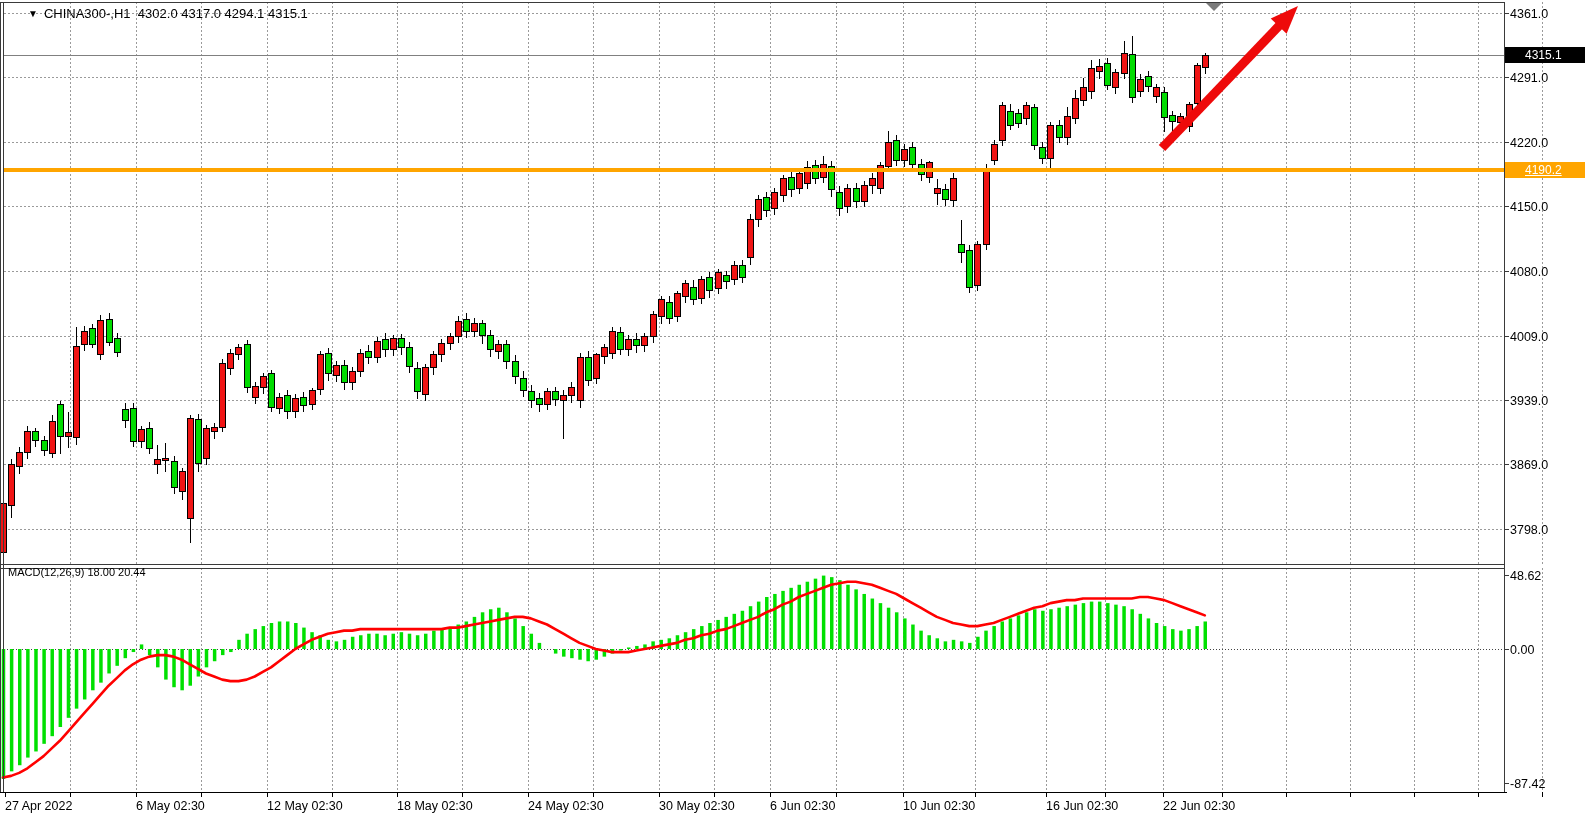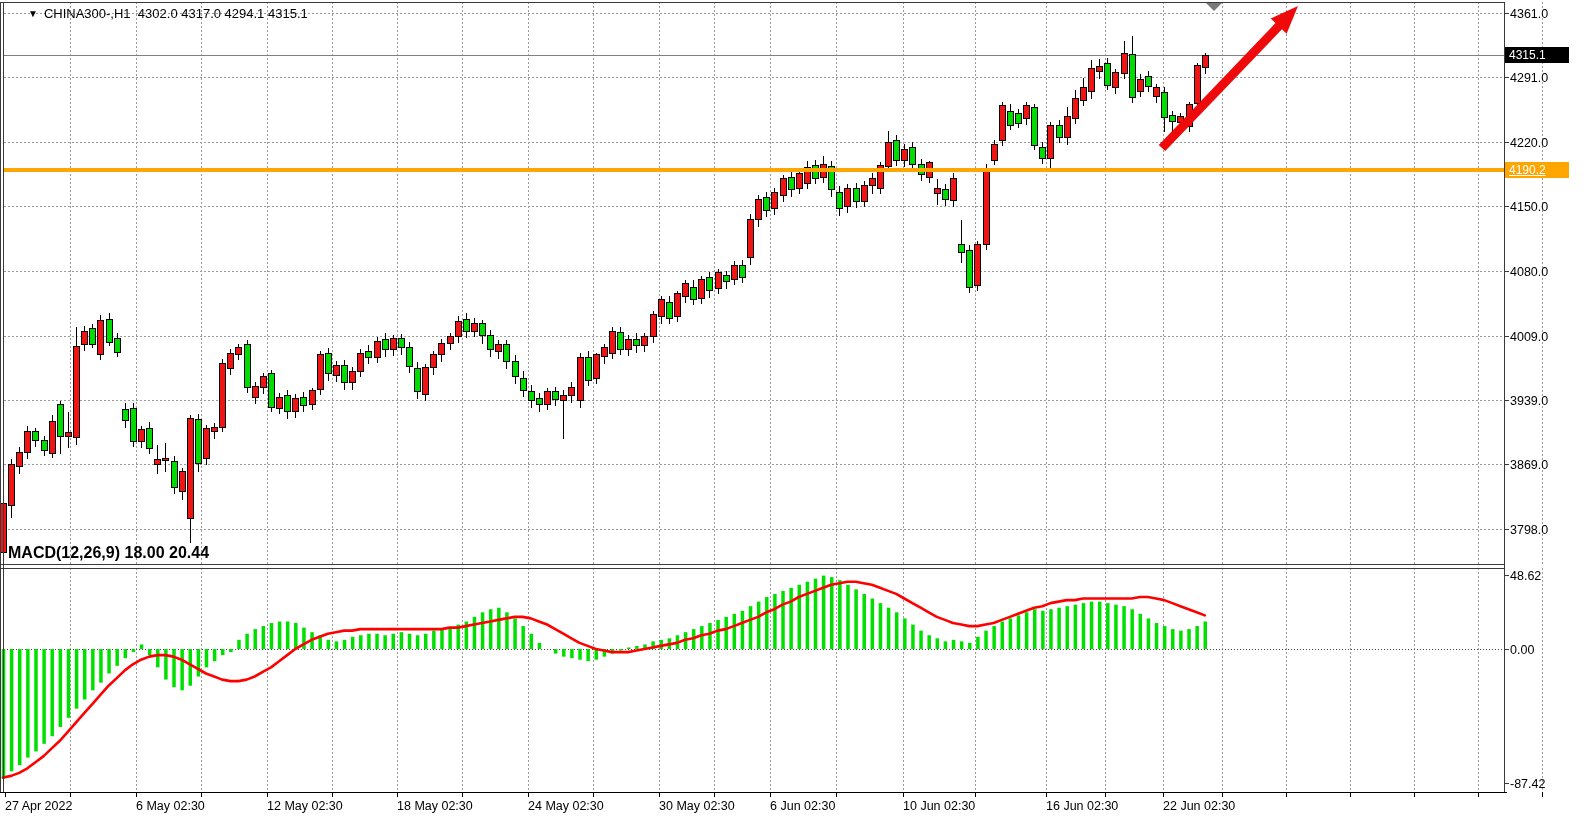--- a/index.html
+++ b/index.html
@@ -1,23 +1,23 @@
 <!DOCTYPE html>
 <html><head>
 <meta charset="utf-8">
 <style>
   html,body{margin:0;padding:0;background:#ffffff;}
   .wrap{position:relative;width:1585px;height:822px;background:#fff;overflow:hidden;
         font-family:"Liberation Sans",sans-serif;}
   svg{position:absolute;left:0;top:0;}
   .hdr{position:absolute;left:8px;top:6px;font-size:13px;color:#000;white-space:pre;margin-left:20px;}
   .hdr .tri{font-size:10px;vertical-align:1px;margin-right:6px;}
-  .macdhdr{position:absolute;left:8px;top:544px;font-size:16px;color:#000;white-space:pre;font-weight:bold;}
+  .macdhdr{position:absolute;left:8px;top:566px;font-size:11px;color:#000;white-space:pre;}
   .tag{position:absolute;left:1505px;width:60px;height:16px;font-size:12px;line-height:16px;
-       color:#fff;padding-left:4px;}
+       color:#fff;padding-left:20px;}
 </style>
 </head>
 <body>
 
 <div class="wrap">
   <svg id="cv" width="1585" height="822">
       <line x1="136.5" y1="2" x2="136.5" y2="564" stroke="#9a9a9a" stroke-width="1" stroke-dasharray="2,2" shape-rendering="crispEdges"></line>
       <line x1="136.5" y1="568" x2="136.5" y2="792" stroke="#9a9a9a" stroke-width="1" stroke-dasharray="2,2" shape-rendering="crispEdges"></line>
       <line x1="267.5" y1="2" x2="267.5" y2="564" stroke="#9a9a9a" stroke-width="1" stroke-dasharray="2,2" shape-rendering="crispEdges"></line>
       <line x1="267.5" y1="568" x2="267.5" y2="792" stroke="#9a9a9a" stroke-width="1" stroke-dasharray="2,2" shape-rendering="crispEdges"></line>

